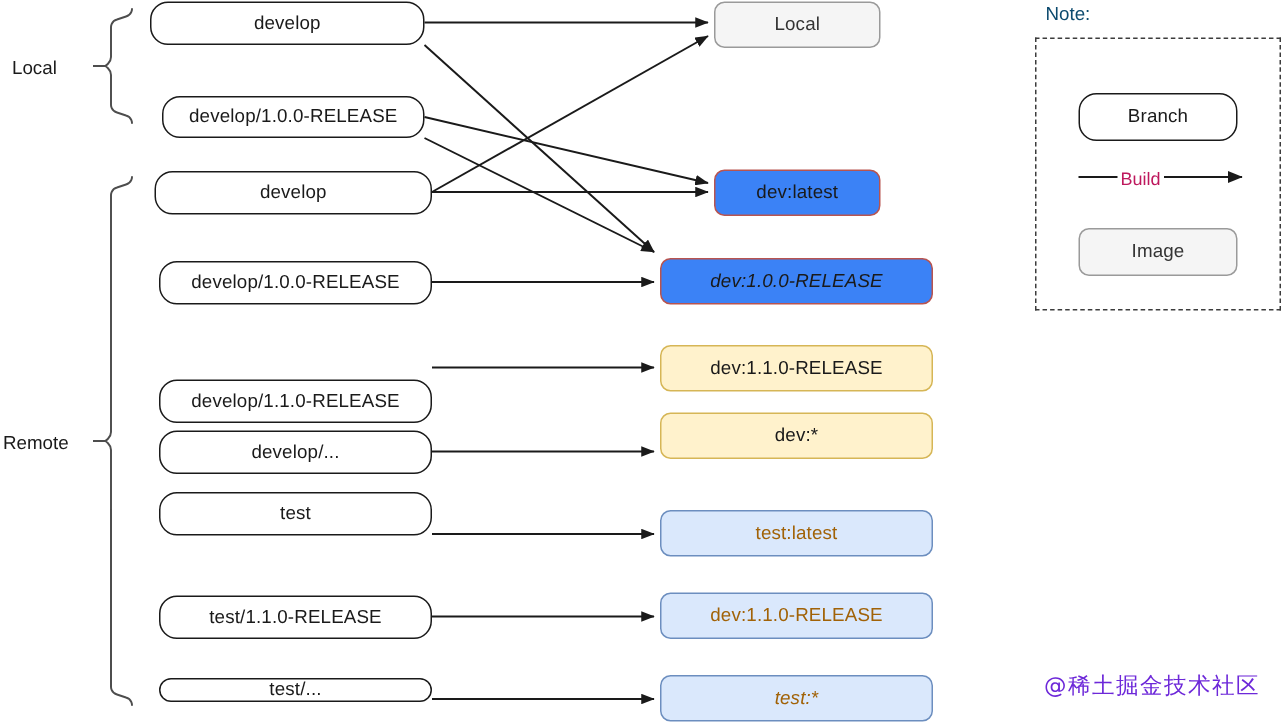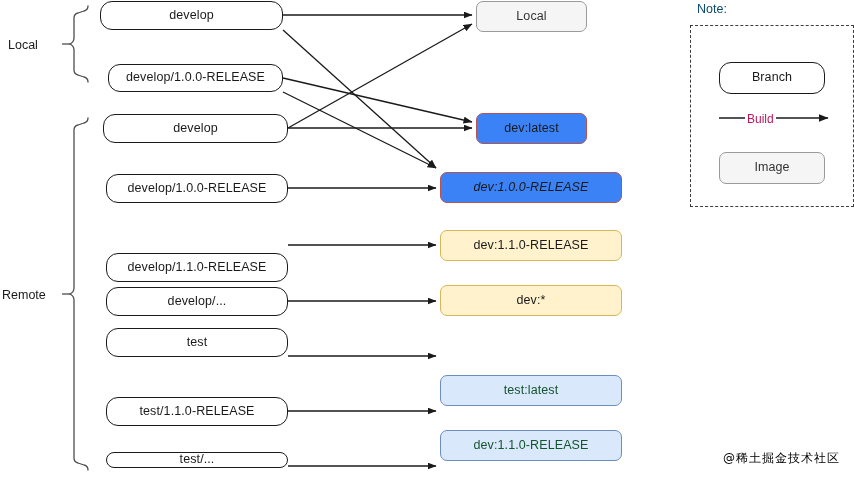--- a/index.html
+++ b/index.html
@@ -62,22 +62,21 @@
     color: #1a1a1a;
   }
   .img-yellow {
     background: #fff2cc;
     border-color: #d6b656;
     color: #1a1a1a;
   }
   .img-blue {
     background: #dae8fc;
     border-color: #6c8ebf;
-    color: #14532d;
-    margin-top: 35px;
+    color: #a16207;
   }
   .group-label {
     position: absolute;
     font-size: 12.5px;
     color: #1a1a1a;
     white-space: nowrap;
   }
   .note-label {
     position: absolute;
     font-size: 12.5px;
@@ -115,22 +114,22 @@
     top: 112px;
     font-size: 12px;
     background: #ffffff;
     padding: 0 2px;
     color: #be185d;
   }
   .watermark {
     position: absolute;
     right: 14px;
     bottom: 14px;
-    font-size: 12px;
-    color: #000000;
+    font-size: 15px;
+    color: #6d28d9;
     letter-spacing: 1px;
     white-space: nowrap;
     font-family: "DejaVu Sans", sans-serif;
   }
 </style>
 </head>
 <body>
 
 <div id="canvas">
 
@@ -182,21 +181,21 @@
       <div class="node branch-box" style="left: 106px; top: 174px; width: 182px; height: 29px;">develop/1.0.0-RELEASE</div>
       <div class="node branch-box" style="left: 106px; top: 231px; width: 182px; height: 29px; margin-top: 22px;">develop/1.1.0-RELEASE</div>
       <div class="node branch-box" style="left: 106px; top: 287px; width: 182px; height: 29px;">develop/...</div>
       <div class="node branch-box" style="left: 106px; top: 328px; width: 182px; height: 29px;">test</div>
       <div class="node branch-box" style="left: 106px; top: 397px; width: 182px; height: 29px; text-align: center;">test/1.1.0-RELEASE</div>
       <div class="node branch-box" style="left: 106px; top: 452px; width: 182px; height: 16px;">test/...</div>
       <div class="node img-box img-local" style="left: 476px; top: 1px; width: 111px; height: 31px;">Local</div>
       <div class="node img-box img-red" style="left: 476px; top: 113px; width: 111px; height: 31px;">dev:latest</div>
       <div class="node img-box img-red" style="left: 440px; top: 172px; width: 182px; height: 31px; font-style: italic;">dev:1.0.0-RELEASE</div>
       <div class="node img-box img-yellow" style="left: 440px; top: 230px; width: 182px; height: 31px;">dev:1.1.0-RELEASE</div>
-      <div class="node img-box img-yellow" style="left: 440px; top: 285px; width: 182px; height: 31px;">dev:*</div>
+      <div class="node img-box img-yellow" style="left: 440px; top: 275px; width: 182px; height: 31px;">dev:*</div>
       <div class="node img-box img-blue" style="left: 440px; top: 340px; width: 182px; height: 31px;">test:latest</div>
       <div class="node img-box img-blue" style="left: 440px; top: 395px; width: 182px; height: 31px;">dev:1.1.0-RELEASE</div>
       <div class="node img-box img-blue" style="left: 440px; top: 450px; width: 182px; height: 31px; font-style: italic;">test:*</div>
     </div>
 
   <div class="note-label">Note:</div>
   <div class="note-frame"></div>
   <div class="node branch-box legend-branch">Branch</div>
   <div class="legend-build-label">Build</div>
   <div class="node img-box img-local legend-image">Image</div>

